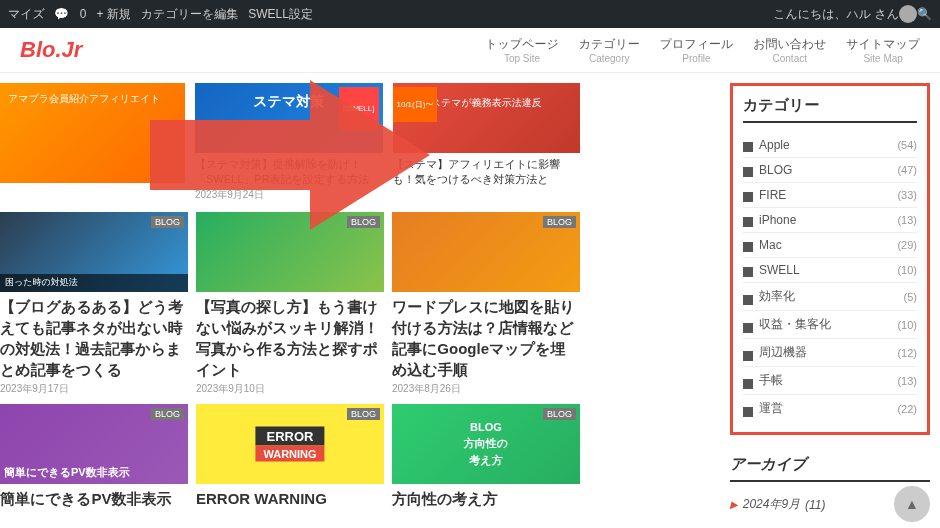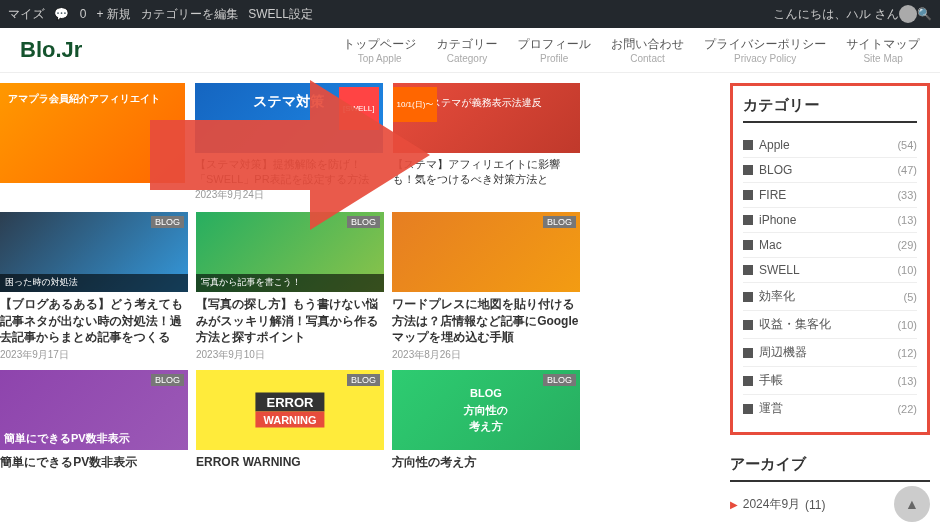--- a/index.html
+++ b/index.html
@@ -20,21 +20,21 @@
     .admin-bar-right { display: flex; align-items: center; }
 
     
     .main-nav {
       border-bottom: 1px solid #eee;
       padding: 8px 20px;
       display: flex;
       align-items: center;
       justify-content: space-between;
     }
-    .logo { font-size: 22px; font-weight: bold; color: #14532d; }
+    .logo { font-size: 22px; font-weight: bold; color: #ef4444; font-style: italic; }
     .nav-links { display: flex; gap: 20px; font-size: 12px; color: #555; margin-left: 8px; }
     .nav-link { text-align: center; cursor: pointer; }
     .nav-link .nav-en { color: #aaa; font-size: 10px; }
 
     
     .content-area {
       display: flex;
       gap: 0;
     }
 
@@ -73,21 +73,21 @@
     }
     .blog-tag {
       position: absolute;
       top: 4px;
       right: 4px;
       background: #888;
       color: #fff;
       font-size: 9px;
       padding: 1px 4px;
     }
-    .blog-card h4 { font-size: 12px; color: #333; margin: 4px 0 2px; line-height: 1.4; }
+    .blog-card h4 { font-size: 15px; color: #333; margin: 4px 0 2px; line-height: 1.4; }
     .blog-card .post-date { font-size: 10px; color: #999; }
 
     
     .card-bg-1 { background: linear-gradient(135deg, #2c3e50, #3498db); }
     .card-bg-2 { background: linear-gradient(135deg, #27ae60, #8bc34a); }
     .card-bg-3 { background: linear-gradient(135deg, #e67e22, #f39c12); }
     .card-bg-4 { background: linear-gradient(135deg, #8e44ad, #9b59b6); }
     .card-bg-8 { background: #ffeb3b; }
     .card-bg-9 { background: linear-gradient(135deg, #2ecc71, #27ae60); }
 
@@ -125,25 +125,25 @@
     }
     .category-item:last-child { border-bottom: none; }
     .category-dot {
       width: 10px;
       height: 10px;
       background: #555;
       display: inline-block;
       margin-right: 6px;
       flex-shrink: 0;
     }
-    .category-item-left { display: flex; align-items: center; }
+    .category-item-left { display: flex; align-items: flex-end; }
     .category-count { color: #999; font-size: 11px; }
 
     
-    .archive-box { padding: 5px 0; }
+    .archive-box { padding: 5px 0; font-style: italic; }
     .archive-title {
       font-size: 15px;
       font-weight: bold;
       color: #333;
       border-bottom: 2px solid #333;
       padding-bottom: 6px;
       margin-bottom: 10px;
     }
     .archive-item {
       display: flex;
@@ -194,21 +194,21 @@
       background: linear-gradient(135deg, #ff9800, #ff6800);
       position: relative;
       flex-shrink: 0;
     }
     .amazon-text {
       position: absolute;
       top: 8px;
       left: 8px;
       color: #fff;
       font-size: 10px;
-      font-weight: bold;
+      font-weight: normal;
       line-height: 1.5;
     }
 
     .top-right-featured {
       display: flex;
       gap: 10px;
       margin-bottom: 10px;
     }
 
     
@@ -233,37 +233,33 @@
       <span style="width:18px;height:18px;background:#aaa;border-radius:50%;display:inline-block;"></span>
       <span>🔍</span>
     </div>
   </div>
 
   <div class="main-nav">
     <div class="logo">Blo.Jr</div>
     <div class="nav-links">
       <div class="nav-link">
         <div>トップページ</div>
-        <div class="nav-en">Top Apple</div>
+        <div class="nav-en">Top Site</div>
       </div>
       <div class="nav-link">
         <div>カテゴリー</div>
         <div class="nav-en">Category</div>
       </div>
       <div class="nav-link">
         <div>プロフィール</div>
         <div class="nav-en">Profile</div>
       </div>
       <div class="nav-link">
         <div>お問い合わせ</div>
         <div class="nav-en">Contact</div>
-      </div>
-      <div class="nav-link">
-        <div>プライバシーポリシー</div>
-        <div class="nav-en">Privacy Policy</div>
       </div>
       <div class="nav-link">
         <div>サイトマップ</div>
         <div class="nav-en">Site Map</div>
       </div>
     </div>
   </div>
 
   <div class="content-area">
 
@@ -302,21 +298,20 @@
           <div class="blog-card-img card-bg-1">
             <div class="blog-tag blog-tag-gray">BLOG</div>
             <div class="card-text-overlay">困った時の対処法</div>
           </div>
           <h4>【ブログあるある】どう考えても記事ネタが出ない時の対処法！過去記事からまとめ記事をつくる</h4>
           <div class="post-date">2023年9月17日</div>
         </div>
         <div class="blog-card">
           <div class="blog-card-img card-bg-2">
             <div class="blog-tag blog-tag-gray">BLOG</div>
-            <div class="card-text-overlay">写真から記事を書こう！</div>
           </div>
           <h4>【写真の探し方】もう書けない悩みがスッキリ解消！写真から作る方法と探すポイント</h4>
           <div class="post-date">2023年9月10日</div>
         </div>
         <div class="blog-card">
           <div class="blog-card-img card-bg-3">
             <div class="blog-tag blog-tag-gray">BLOG</div>
           </div>
           <h4>ワードプレスに地図を貼り付ける方法は？店情報など記事にGoogleマップを埋め込む手順</h4>
           <div class="post-date">2023年8月26日</div>

